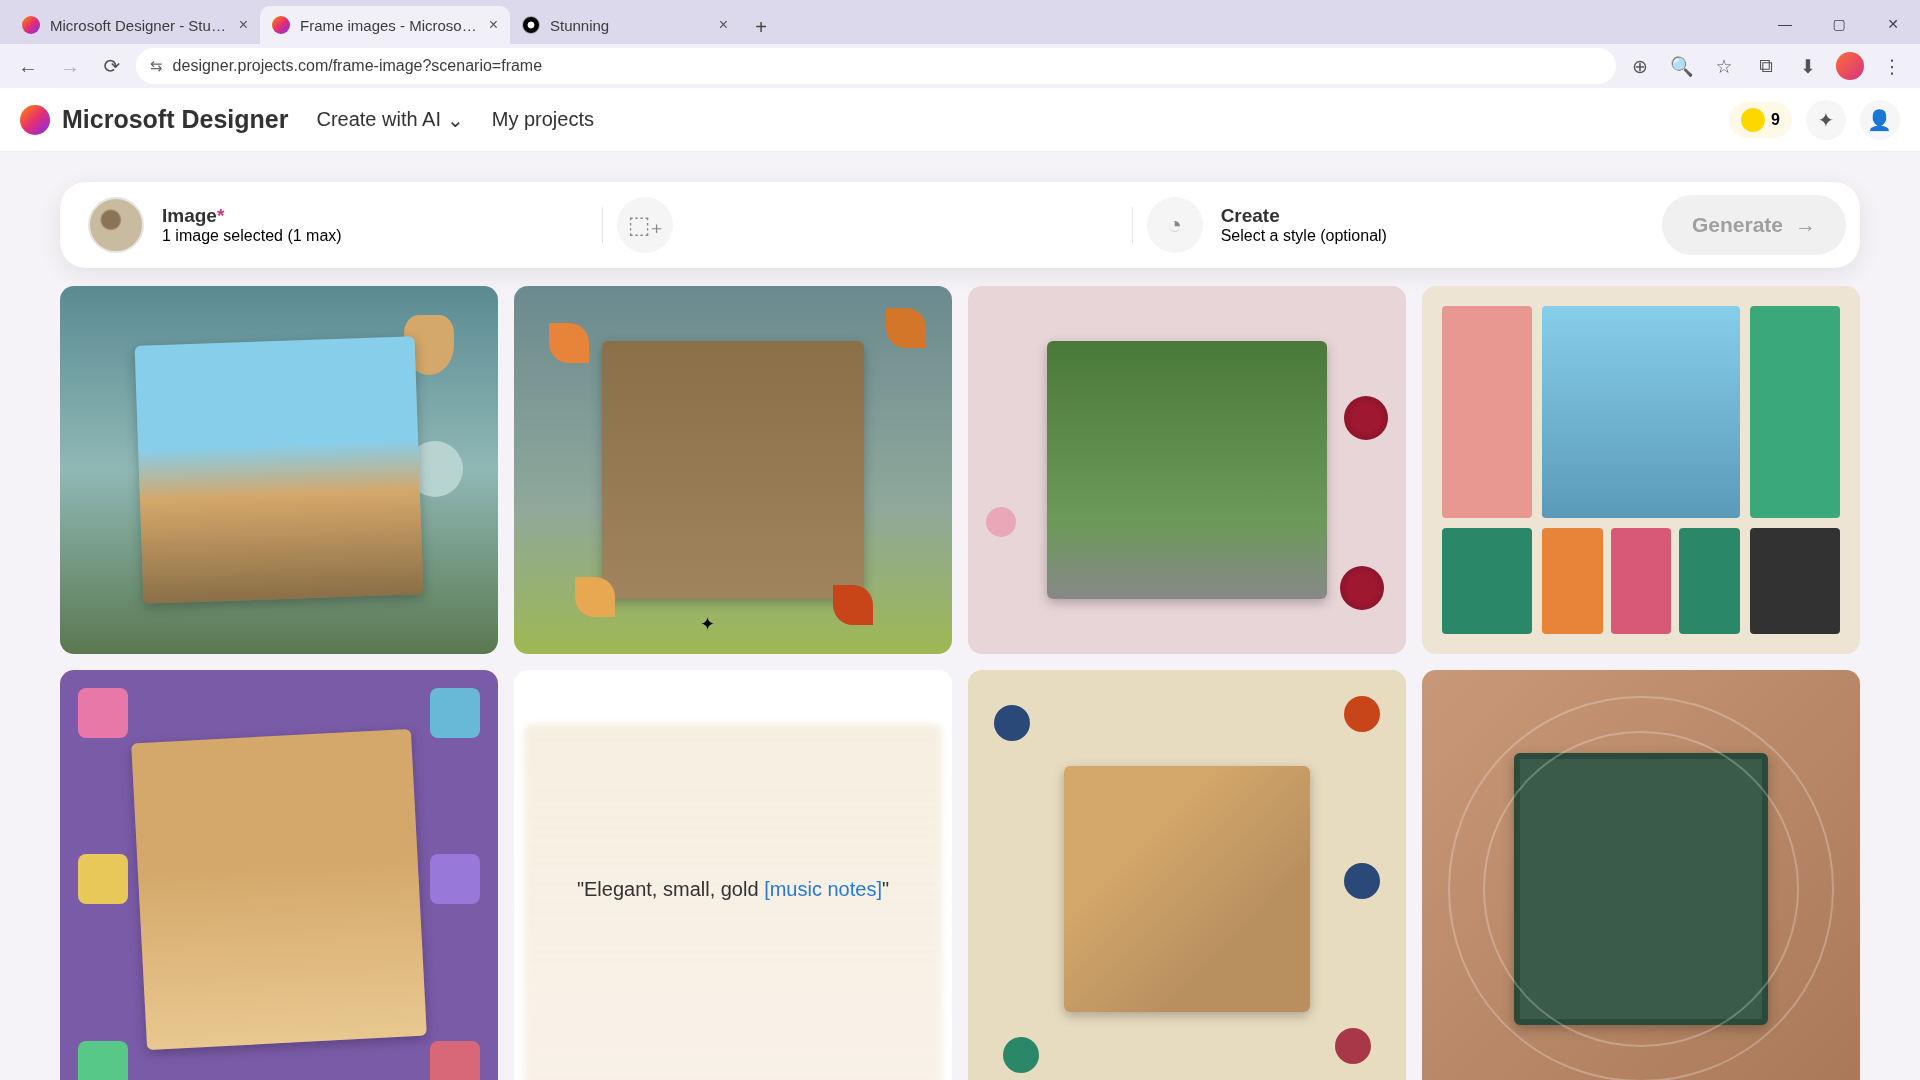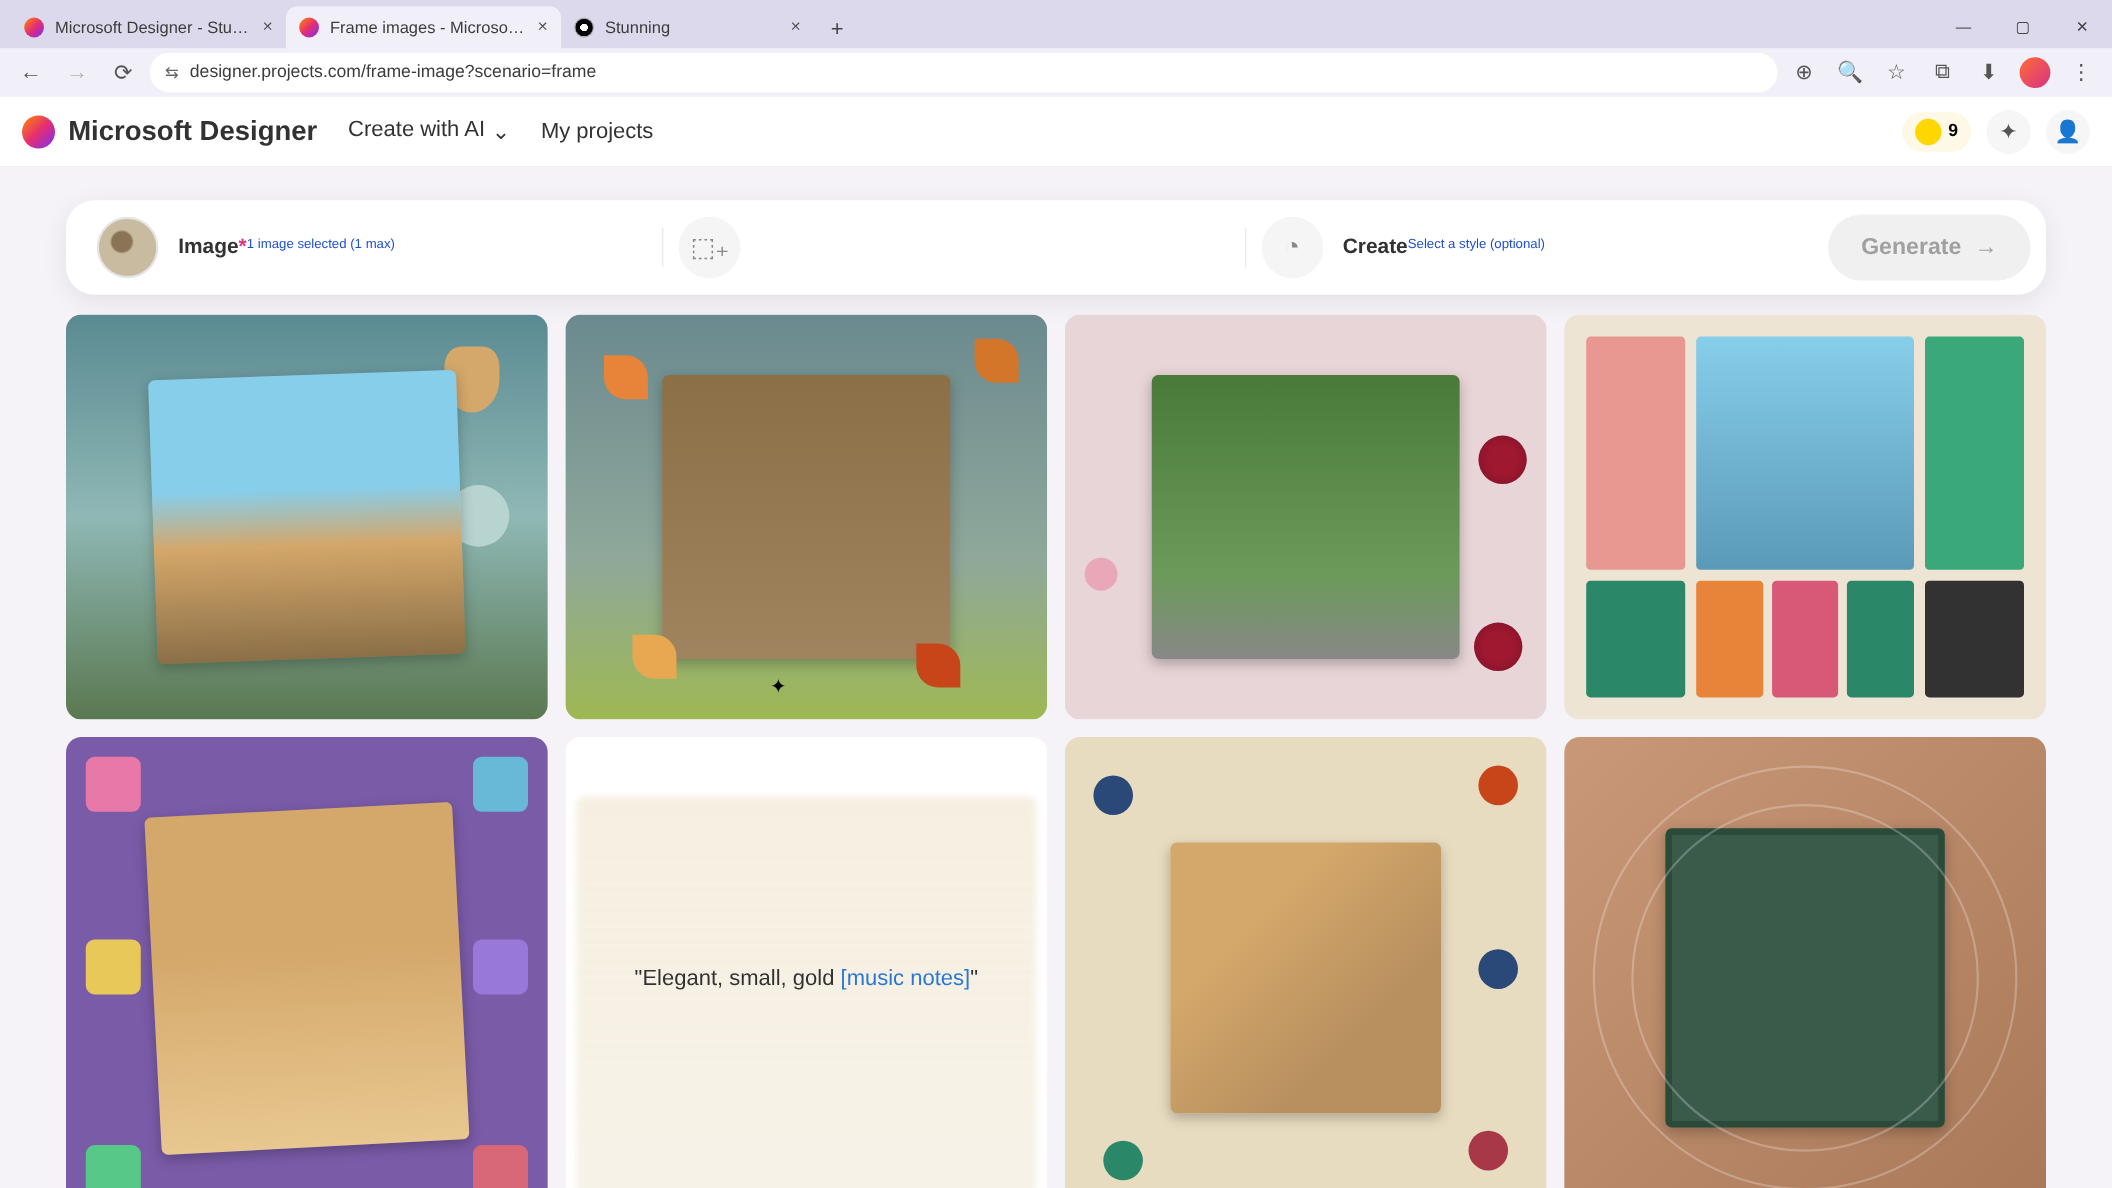--- a/index.html
+++ b/index.html
@@ -23,39 +23,39 @@
 .nav-btn { width: 36px; height: 36px; display: flex; align-items: center; justify-content: center; font-size: 20px; color: #555; border-radius: 50%; }
 .url-bar { flex: 1; height: 36px; background: #fff; border-radius: 18px; display: flex; align-items: center; padding: 0 14px; font-size: 16px; color: #3c3c3c; gap: 10px; }
 .url-bar .secure { font-size: 15px; color: #666; }
 .tool-icon { width: 36px; height: 36px; display: flex; align-items: center; justify-content: center; font-size: 19px; color: #555; }
 .avatar { width: 28px; height: 28px; border-radius: 50%; background: linear-gradient(135deg, #ff6b35, #d63384); }
 
 
 .app-header { height: 64px; background: #fff; display: flex; align-items: center; padding: 0 20px; border-bottom: 1px solid #eee; }
 .logo { width: 30px; height: 30px; border-radius: 50%; background: linear-gradient(135deg, #ff8a00, #e52e71, #7b2ff7); margin-right: 12px; }
 .brand { font-size: 25px; font-weight: 600; color: #323232; margin-right: 28px; }
-.menu-item { font-size: 20px; color: #323232; margin-right: 28px; display: flex; align-items: flex-start; gap: 6px; }
+.menu-item { font-size: 20px; color: #323232; margin-right: 28px; display: flex; align-items: center; gap: 6px; }
 .header-right { margin-left: auto; display: flex; align-items: center; gap: 14px; }
 .credits { display: flex; align-items: center; gap: 6px; background: #fef9e7; padding: 6px 12px; border-radius: 20px; }
 .coin { width: 24px; height: 24px; border-radius: 50%; background: #ffd700; }
 .header-icon { width: 40px; height: 40px; border-radius: 50%; display: flex; align-items: center; justify-content: center; font-size: 20px; color: #555; background: #f6f6f6; }
 
 
 .main { padding: 30px 60px 0; }
 
 
 .input-card { background: #fff; border-radius: 26px; height: 86px; display: flex; align-items: center; padding: 0 14px; box-shadow: 0 6px 24px rgba(0,0,0,0.08); margin-bottom: 18px; }
 .stage { flex: 1; display: flex; align-items: center; gap: 18px; padding-left: 14px; position: relative; }
 .stage:not(:last-of-type)::after { content: ''; position: absolute; right: 0; top: 10px; bottom: 10px; width: 1px; background: #e5e5e5; }
 .stage-thumb { width: 56px; height: 56px; border-radius: 50%; background: #c8bba0; border: 2px solid #e5e5e5; flex-shrink: 0; background-image: radial-gradient(circle at 40% 40%, #8b7355 20%, #c8bba0 25%); }
 .stage-icon { width: 56px; height: 56px; border-radius: 50%; background: #f5f5f5; display: flex; align-items: center; justify-content: center; font-size: 24px; color: #888; flex-shrink: 0; }
-.stage-text { display: flex; flex-direction: row; }
+.stage-text { display: flex; flex-direction: column; }
 .stage-label { font-size: 19px; font-weight: 600; color: #323232; }
 .stage-label .req { color: #d63384; }
-.stage-sub { font-size: 12px; color: #1d4ed8; }
+.stage-sub { font-size: 16px; color: #000000; }
 .generate-btn { height: 60px; padding: 0 30px; border-radius: 30px; background: #f0f0f0; color: #a0a0a0; font-size: 21px; font-weight: 600; display: flex; align-items: center; gap: 12px; border: none; }
 
 
 .gallery { display: grid; grid-template-columns: repeat(4, 1fr); gap: 16px; }
 .card { border-radius: 14px; overflow: hidden; aspect-ratio: 1.19/1; position: relative; }
 .card.square { aspect-ratio: 1/1; }
 
 
 .frame-preview { width: 100%; height: 100%; display: flex; align-items: center; justify-content: center; position: relative; }
 .frame-inner { width: 64%; height: 70%; border-radius: 6px; box-shadow: 0 4px 12px rgba(0,0,0,0.25); }

